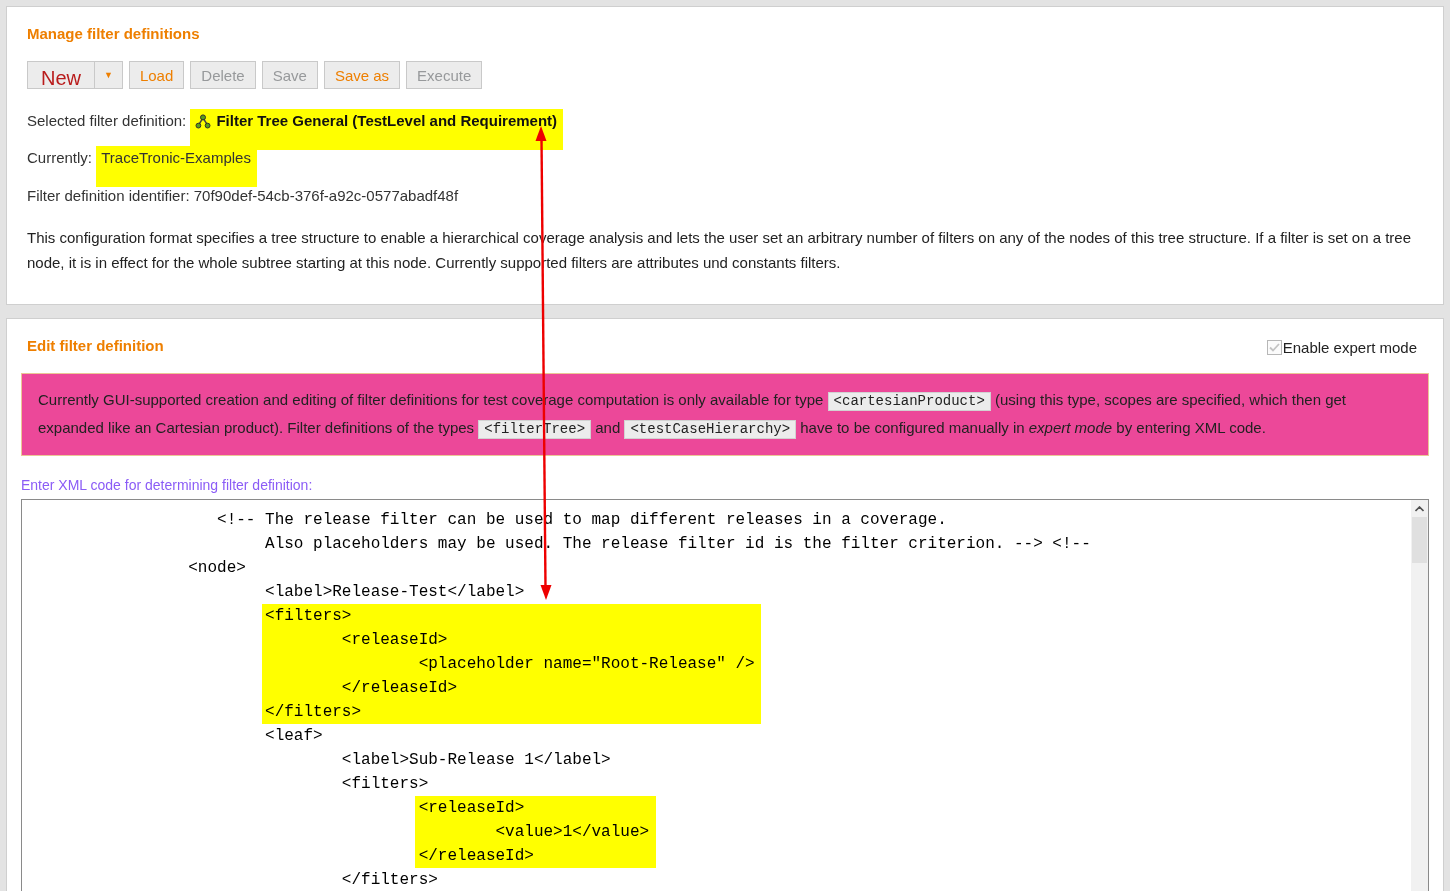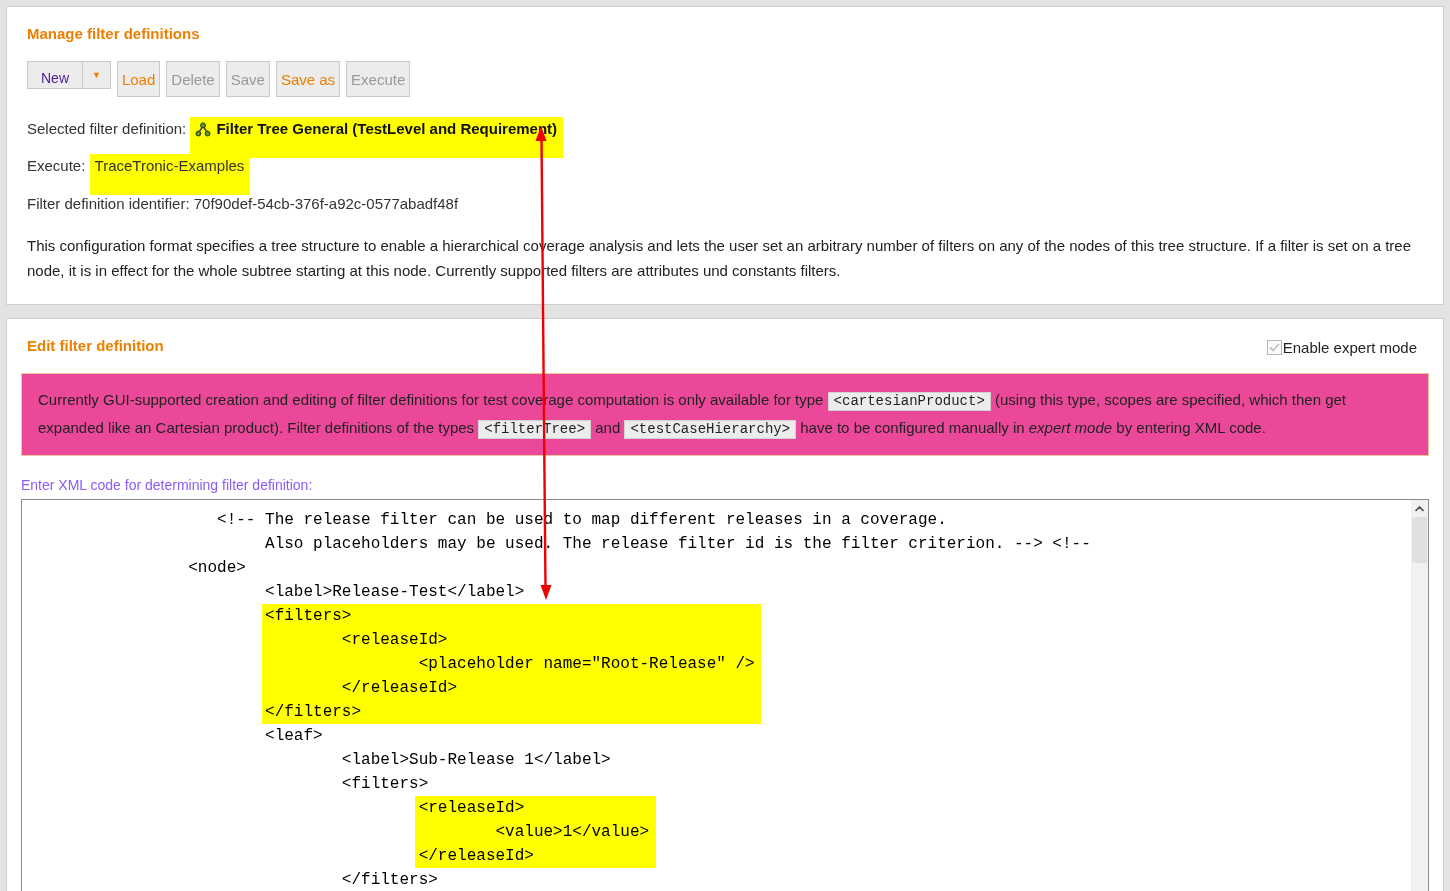--- a/index.html
+++ b/index.html
@@ -19,26 +19,26 @@
 
   .section-title {
     font-size:15px; font-weight:bold; color:#ee7f00; margin:4px 0 0 6px;
   }
 
   
   .toolbar { display:flex; gap:6px; margin:19px 0 0 6px; }
   .btn {
     display:inline-flex; align-items:center;
     background:#ececec; border:1px solid #c9c9c9;
-    height:36px; padding:0 4px; font-size:15px; cursor:default;
+    height:28px; padding:0 10px; font-size:15px; cursor:default;
   }
   .btn.enabled { color:#ee7f00; }
   .btn.disabled { color:#97999b; }
   .split-btn { display:inline-flex; background:#ececec; border:1px solid #c9c9c9; height:28px; }
-  .split-main { display:flex; align-items:center; padding:16px 13px; font-size:14px; color:#4c1d95; }
+  .split-main { display:flex; align-items:center; padding:16px 13px; font-size:20px; color:#b91c1c; }
   .split-arrow { display:flex; align-items:center; padding:0 9px; border-left:1px solid #c9c9c9; color:#ee7f00; font-size:9px; }
 
   .info-line { margin:23px 0 0 6px; font-size:15px; }
   .hl {
     background:#ffff00; padding:3px 6px 21px 5px;
   }
   .hl.bold { font-weight:bold; color:#111; }
   .tree-icon { display:inline-block; vertical-align:-3px; margin-right:5px; }
 
   .description {
@@ -115,21 +115,21 @@
     <span>Selected filter definition:</span>
     <span class="hl bold"><span class="tree-icon"><svg width="16" height="15" viewBox="0 0 16 15">
             <path d="M8 4 L3.5 11 M8 4 L12.5 11" stroke="#444" stroke-width="1.4" fill="none"></path>
             <circle cx="8" cy="3.4" r="2.5" fill="#5a9e16" stroke="#2f2f2f" stroke-width="1"></circle>
             <circle cx="3.4" cy="11.6" r="2.4" fill="#5a9e16" stroke="#2f2f2f" stroke-width="1"></circle>
             <circle cx="12.6" cy="11.6" r="2.4" fill="#5a9e16" stroke="#2f2f2f" stroke-width="1"></circle>
           </svg></span><span>Filter Tree General (TestLevel and Requirement)</span></span>
   </div>
 
   <div class="info-line" style="margin-top:17px;">
-    <span>Execute:</span>
+    <span>Currently:</span>
     <span class="hl">TraceTronic-Examples</span>
   </div>
 
   <div class="info-line" style="margin-top:21px;">
     <span>Filter definition identifier:</span>
     <span>70f90def-54cb-376f-a92c-0577abadf48f</span>
   </div>
 
   <p class="description">This configuration format specifies a tree structure to enable a hierarchical coverage analysis and lets the user set an arbitrary number of filters on any of the nodes of this tree structure. If a filter is set on a tree node, it is in effect for the whole subtree starting at this node. Currently supported filters are attributes und constants filters.</p>
 </div>

